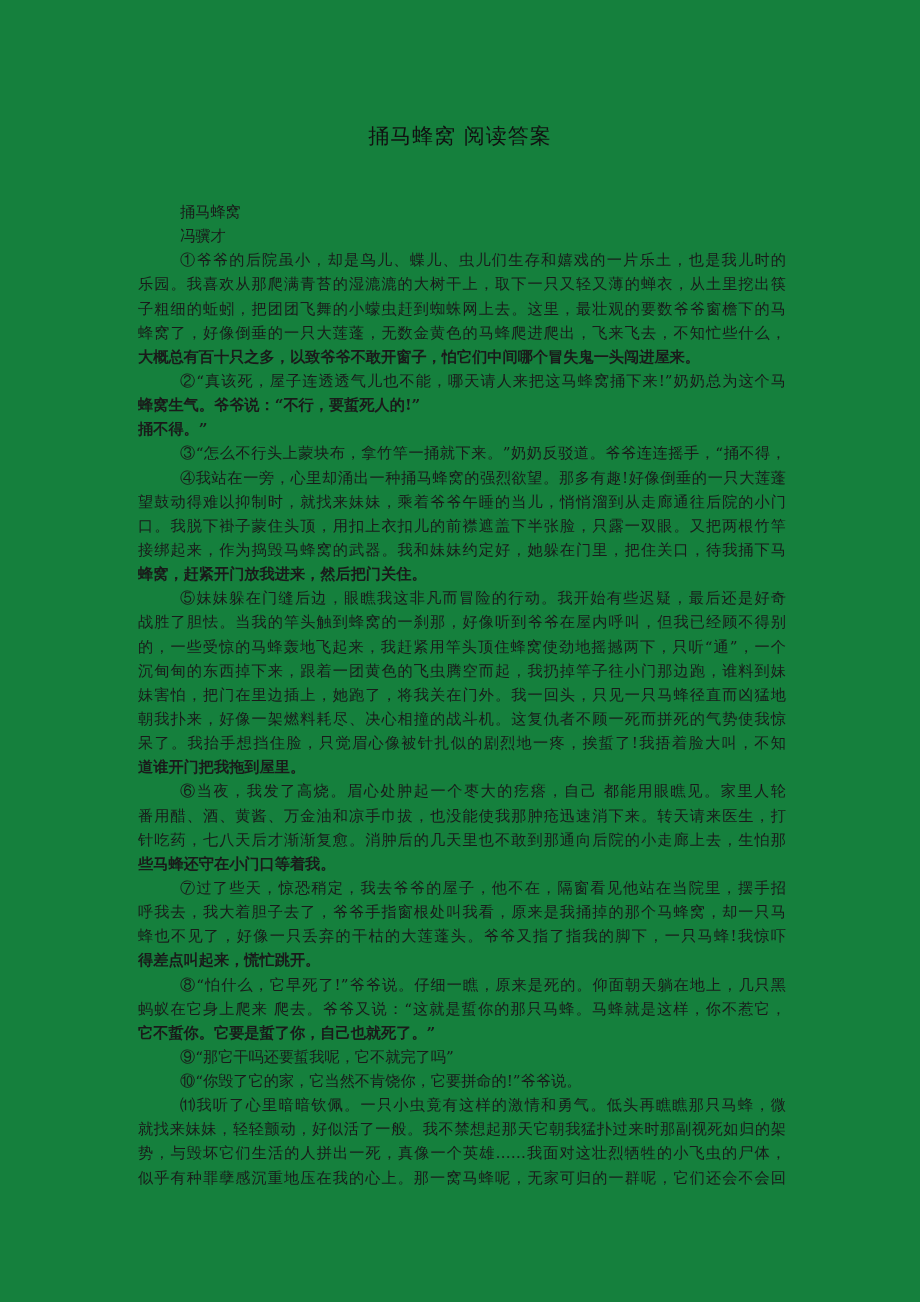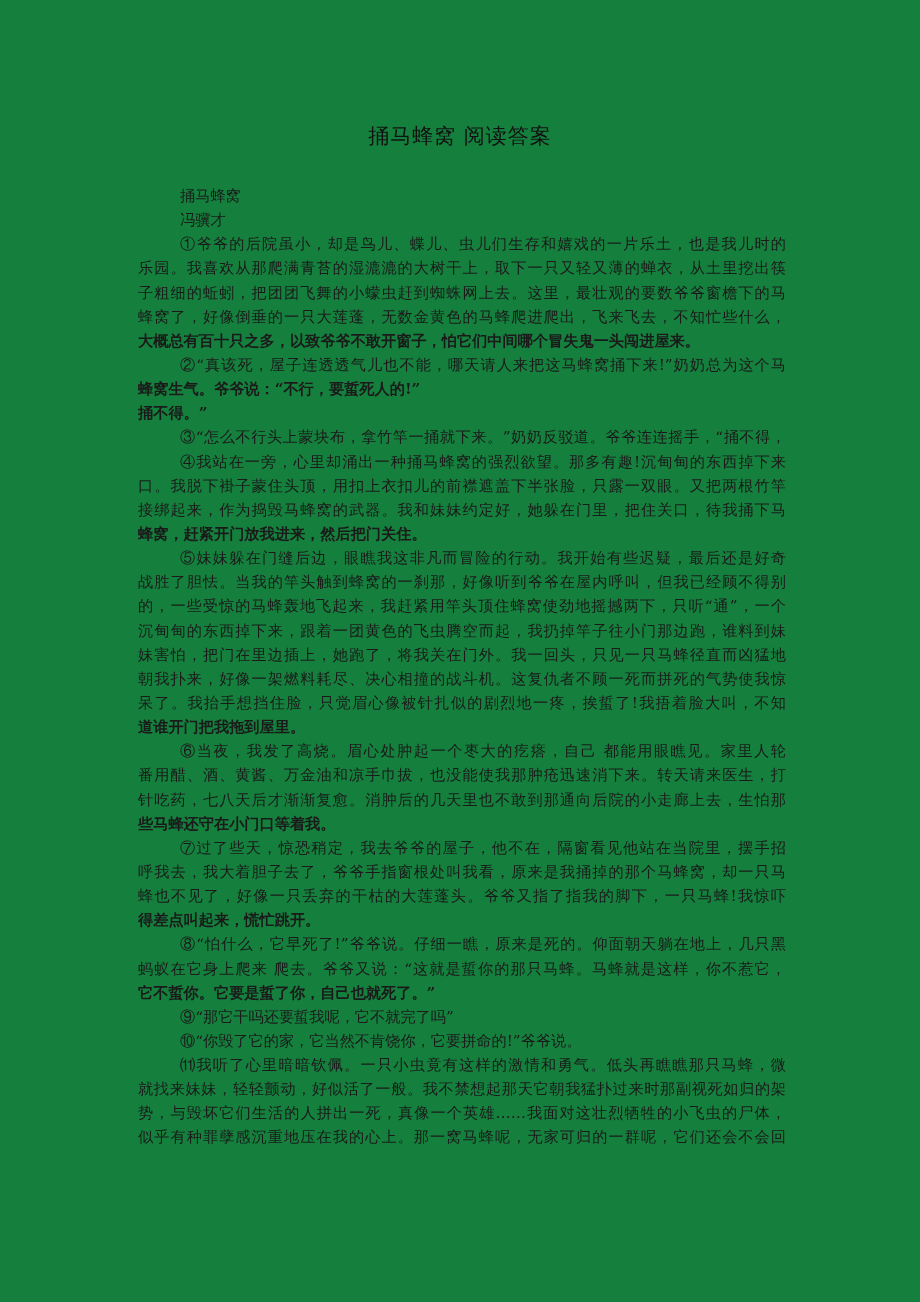--- a/index.html
+++ b/index.html
@@ -1,21 +1,21 @@
 <!DOCTYPE html>
 <html><head>
 <meta charset="utf-8">
 <style>
   html, body { margin: 0; padding: 0; background: #ffffff; }
   body { width: 920px; height: 1302px; position: relative; overflow: hidden;
          font-family: "DejaVu Serif", "Liberation Serif", serif; color: #1a1a1a; }
   .page { position: absolute; left: 0; top: 0; width: 920px; height: 1302px; background: #15803d; }
   .title { position: absolute; top: 122px; left: 0; width: 920px; text-align: center;
            font-size: 21px; line-height: 28px; letter-spacing: 1px; color: #111; }
-  .body { position: absolute; left: 138px; top: 184px; width: 648px; }
+  .body { position: absolute; left: 138px; top: 200px; width: 648px; }
   .line { height: 24.15px; line-height: 24.15px; font-size: 15.2px; white-space: nowrap;
           text-align: justify; text-align-last: justify; overflow: hidden; }
   .line.last { text-align-last: left; font-weight: bold; }
   .line.indent { padding-left: 42px; }
   .line.head { padding-left: 42px; text-align-last: left; }
 </style>
 </head>
 <body>
 
 <div class="page">
@@ -26,21 +26,22 @@
     <div id="lines">
         <div class="line indent">①爷爷的后院虽小，却是鸟儿、蝶儿、虫儿们生存和嬉戏的一片乐土，也是我儿时的</div>
         <div class="line">乐园。我喜欢从那爬满青苔的湿漉漉的大树干上，取下一只又轻又薄的蝉衣，从土里挖出筷</div>
         <div class="line">子粗细的蚯蚓，把团团飞舞的小蠓虫赶到蜘蛛网上去。这里，最壮观的要数爷爷窗檐下的马</div>
         <div class="line">蜂窝了，好像倒垂的一只大莲蓬，无数金黄色的马蜂爬进爬出，飞来飞去，不知忙些什么，</div>
         <div class="line last">大概总有百十只之多，以致爷爷不敢开窗子，怕它们中间哪个冒失鬼一头闯进屋来。</div>
         <div class="line indent">②“真该死，屋子连透透气儿也不能，哪天请人来把这马蜂窝捅下来!”奶奶总为这个马</div>
         <div class="line last">蜂窝生气。爷爷说：“不行，要蜇死人的!”</div>
         <div class="line last">捅不得。”</div>
         <div class="line indent">③“怎么不行头上蒙块布，拿竹竿一捅就下来。”奶奶反驳道。爷爷连连摇手，“捅不得，</div>
-        <div class="line indent">④我站在一旁，心里却涌出一种捅马蜂窝的强烈欲望。那多有趣!沉甸甸的东西掉下来</div>
+        <div class="line indent">④我站在一旁，心里却涌出一种捅马蜂窝的强烈欲望。那多有趣!好像倒垂的一只大莲蓬</div>
+        <div class="line">望鼓动得难以抑制时，就找来妹妹，乘着爷爷午睡的当儿，悄悄溜到从走廊通往后院的小门</div>
         <div class="line">口。我脱下褂子蒙住头顶，用扣上衣扣儿的前襟遮盖下半张脸，只露一双眼。又把两根竹竿</div>
         <div class="line">接绑起来，作为捣毁马蜂窝的武器。我和妹妹约定好，她躲在门里，把住关口，待我捅下马</div>
         <div class="line last">蜂窝，赶紧开门放我进来，然后把门关住。</div>
         <div class="line indent">⑤妹妹躲在门缝后边，眼瞧我这非凡而冒险的行动。我开始有些迟疑，最后还是好奇</div>
         <div class="line">战胜了胆怯。当我的竿头触到蜂窝的一刹那，好像听到爷爷在屋内呼叫，但我已经顾不得别</div>
         <div class="line">的，一些受惊的马蜂轰地飞起来，我赶紧用竿头顶住蜂窝使劲地摇撼两下，只听“通”，一个</div>
         <div class="line">沉甸甸的东西掉下来，跟着一团黄色的飞虫腾空而起，我扔掉竿子往小门那边跑，谁料到妹</div>
         <div class="line">妹害怕，把门在里边插上，她跑了，将我关在门外。我一回头，只见一只马蜂径直而凶猛地</div>
         <div class="line">朝我扑来，好像一架燃料耗尽、决心相撞的战斗机。这复仇者不顾一死而拼死的气势使我惊</div>
         <div class="line">呆了。我抬手想挡住脸，只觉眉心像被针扎似的剧烈地一疼，挨蜇了!我捂着脸大叫，不知</div>

